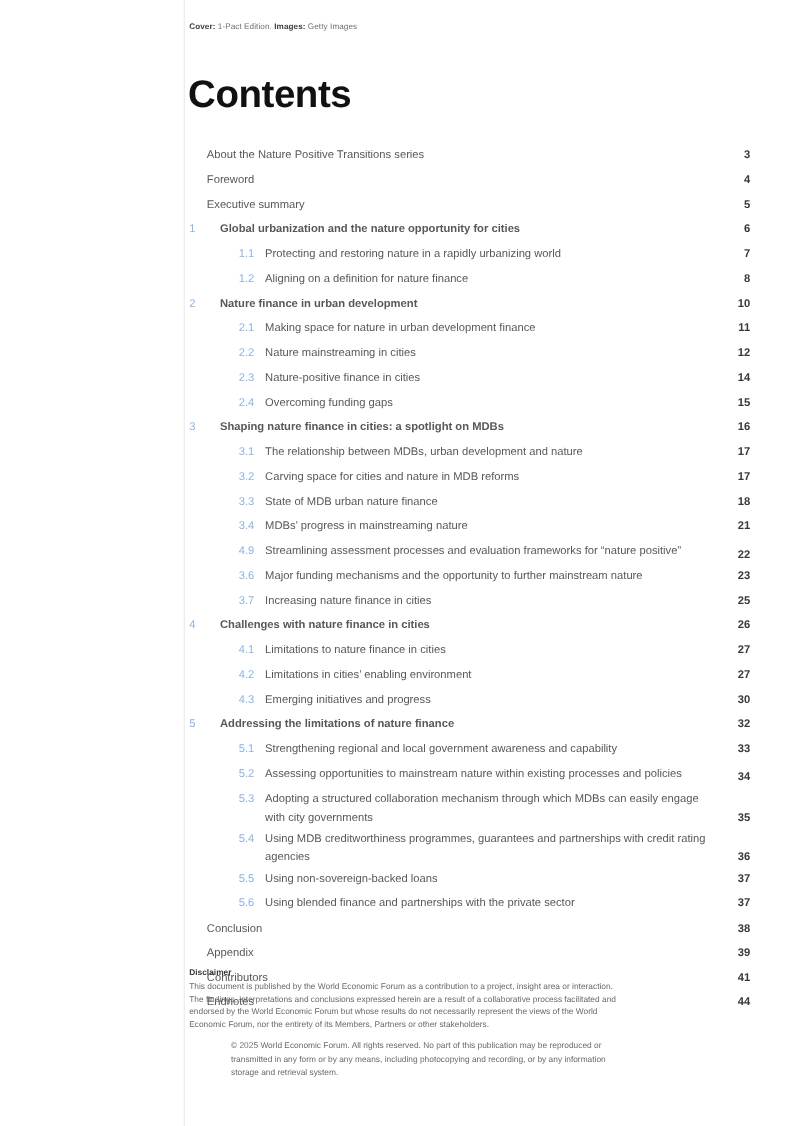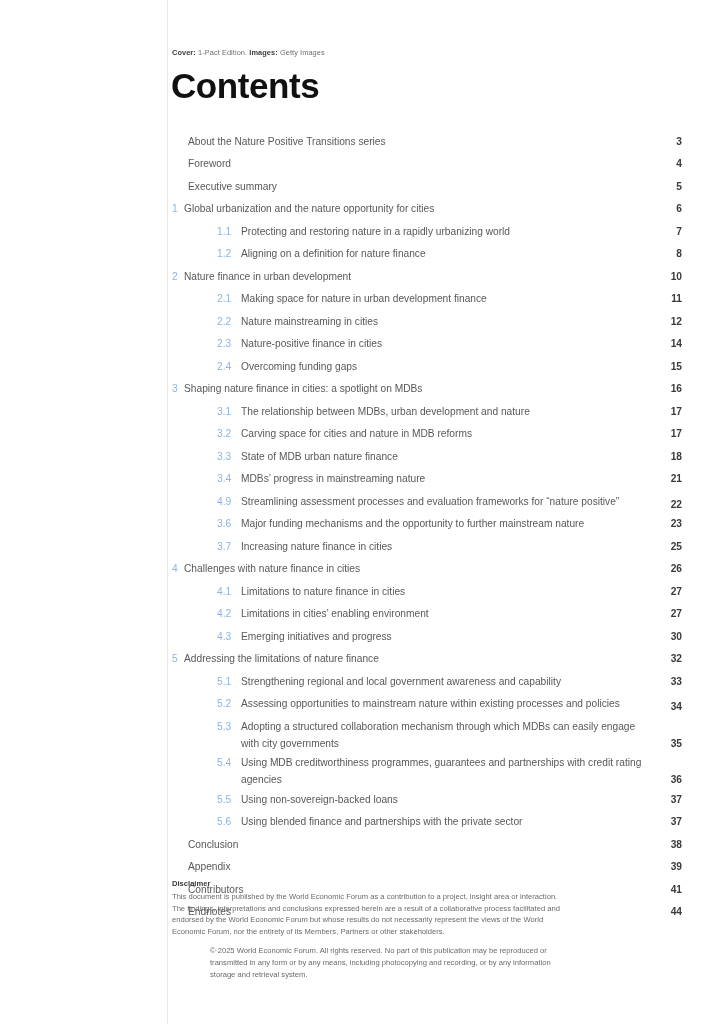--- a/index.html
+++ b/index.html
@@ -29,21 +29,21 @@
     top: 0;
     width: 1px;
     height: 1024px;
     background: #e9e9ea;
   }
 
   
   .credit {
     position: absolute;
     left: 172px;
-    top: 48px;
+    top: 19px;
     font-size: 7.4px;
     letter-spacing: 0.01em;
     color: #6f6f72;
     white-space: nowrap;
   }
   .credit b {
     font-weight: bold;
     color: #3d3d3f;
   }
 
@@ -87,21 +87,21 @@
   .num.lvl2 { width: 24px; margin-left: 45px; }
 
   .label {
     flex: 1 1 auto;
     font-size: 10.2px;
     line-height: 17px;
     color: #58585a;
     padding-right: 10px;
   }
   .label.lvl0 { margin-left: 16px; }
-  .label.lvl1 { margin-left: 0px; }
+  .label.lvl1 { margin-left: 16px; font-weight: bold; }
   .label.lvl2 { margin-left: 0px; }
 
   .pnum {
     flex: 0 0 auto;
     width: 28px;
     text-align: right;
     font-size: 10.2px;
     line-height: 17px;
     font-weight: bold;
     color: #3a3a3c;

